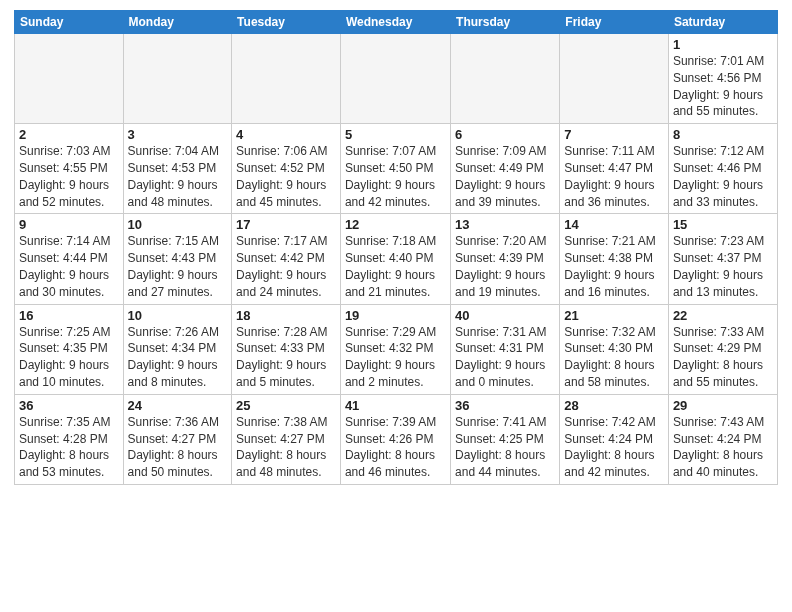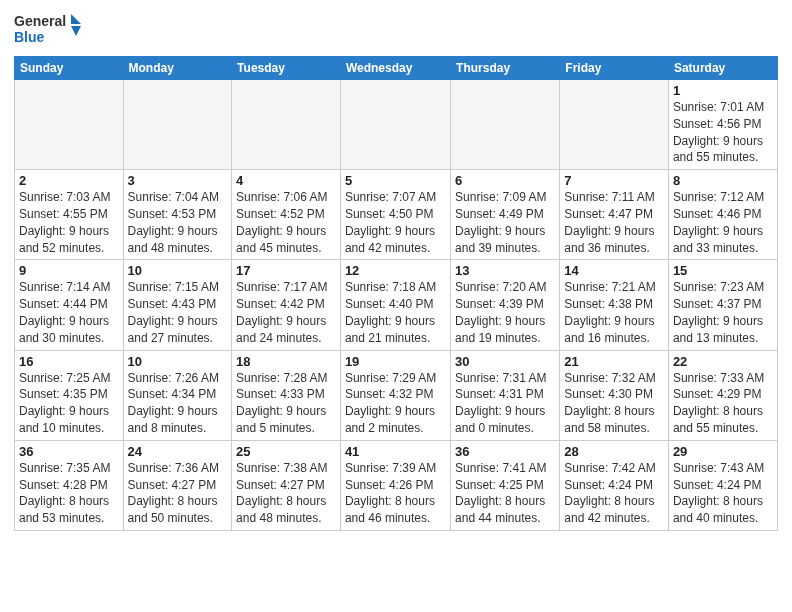--- a/index.html
+++ b/index.html
@@ -80,34 +80,20 @@
       line-height: 1.4;
     }
     tr.week-row td {
       height: 72px;
     }
   </style>
 </head>
 <body>
 
 <div class="page">
-  <div class="header">
-    <div class="logo">
-  <svg width="70" height="38" viewBox="0 0 70 38">
-    <text x="0" y="16" font-size="14" font-weight="bold" fill="#333" font-family="Arial">General</text>
-    <text x="0" y="32" font-size="14" font-weight="bold" fill="#1a6fba" font-family="Arial">Blue</text>
-    <polygon points="57,4 67,14 57,14" fill="#1a6fba"></polygon>
-    <polygon points="57,16 67,16 62,26" fill="#1a6fba"></polygon>
-  </svg>
-</div>
-    <div class="title-block">
-      <div class="month-title"></div>
-      <div class="location"></div>
-    </div>
-  </div>
 
   <table class="calendar">
     <thead>
       <tr id="header-row">
           <th>Sunday</th>
           <th>Monday</th>
           <th>Tuesday</th>
           <th>Wednesday</th>
           <th>Thursday</th>
           <th>Friday</th>
@@ -198,21 +184,21 @@
           </td>
           <td>
             <span class="day-num">18</span>
             <div class="day-info">Sunrise: 7:28 AM<br>Sunset: 4:33 PM<br>Daylight: 9 hours<br>and 5 minutes.</div>
           </td>
           <td>
             <span class="day-num">19</span>
             <div class="day-info">Sunrise: 7:29 AM<br>Sunset: 4:32 PM<br>Daylight: 9 hours<br>and 2 minutes.</div>
           </td>
           <td>
-            <span class="day-num">30</span>
+            <span class="day-num">40</span>
             <div class="day-info">Sunrise: 7:31 AM<br>Sunset: 4:31 PM<br>Daylight: 9 hours<br>and 0 minutes.</div>
           </td>
           <td>
             <span class="day-num">21</span>
             <div class="day-info">Sunrise: 7:32 AM<br>Sunset: 4:30 PM<br>Daylight: 8 hours<br>and 58 minutes.</div>
           </td>
           <td>
             <span class="day-num">22</span>
             <div class="day-info">Sunrise: 7:33 AM<br>Sunset: 4:29 PM<br>Daylight: 8 hours<br>and 55 minutes.</div>
           </td>

